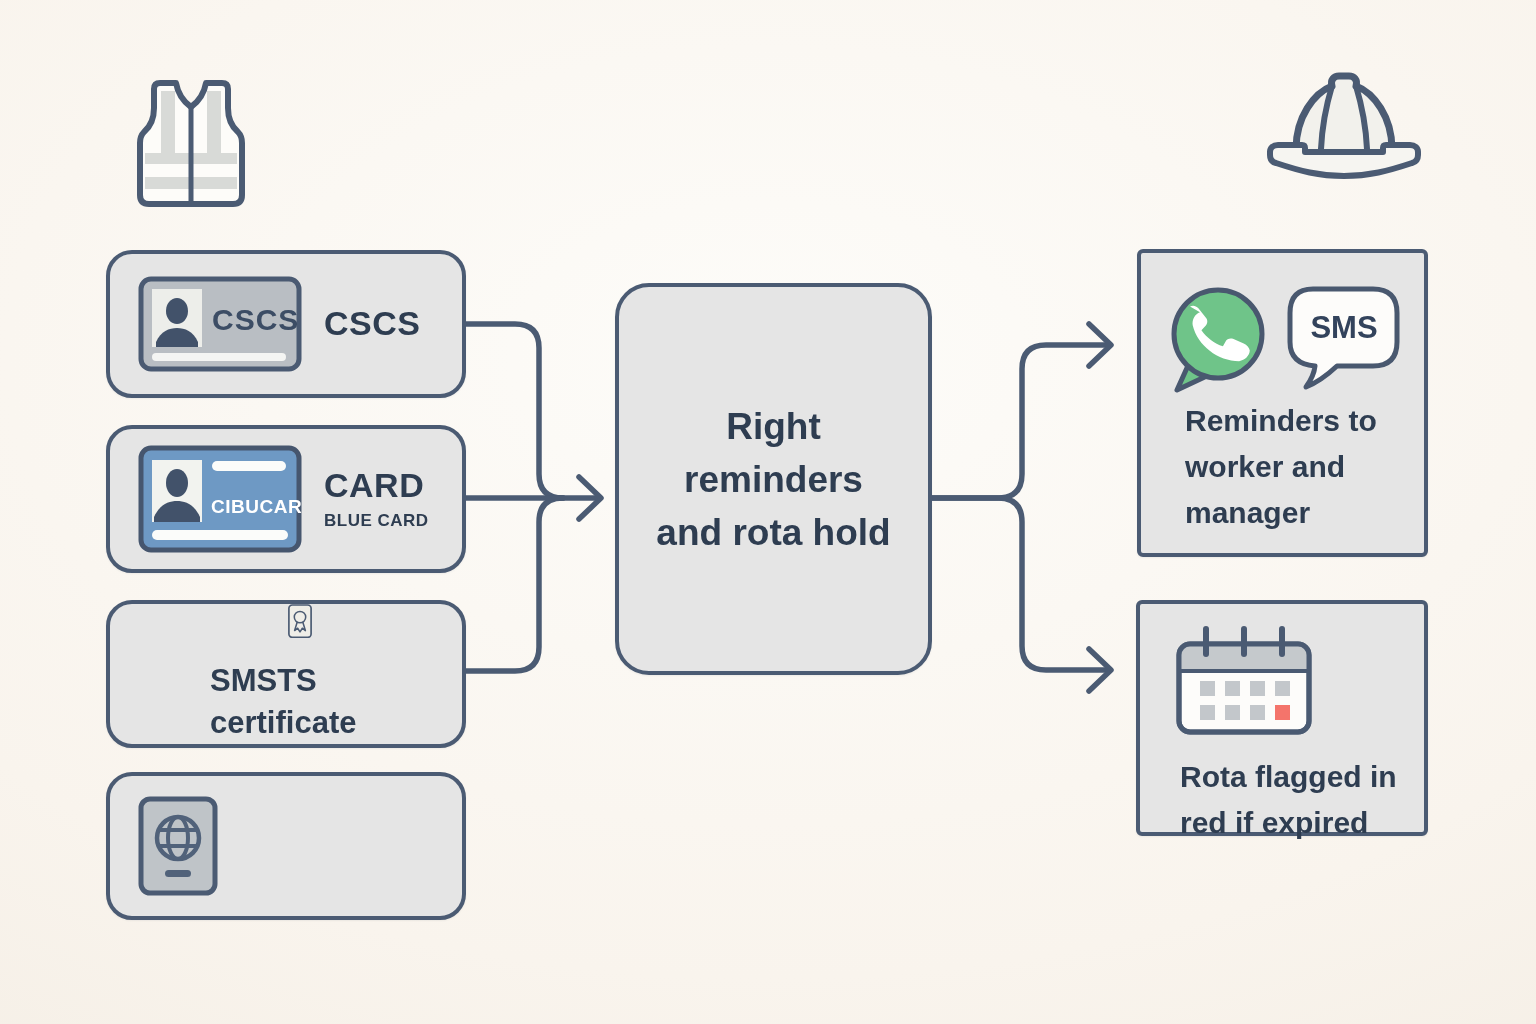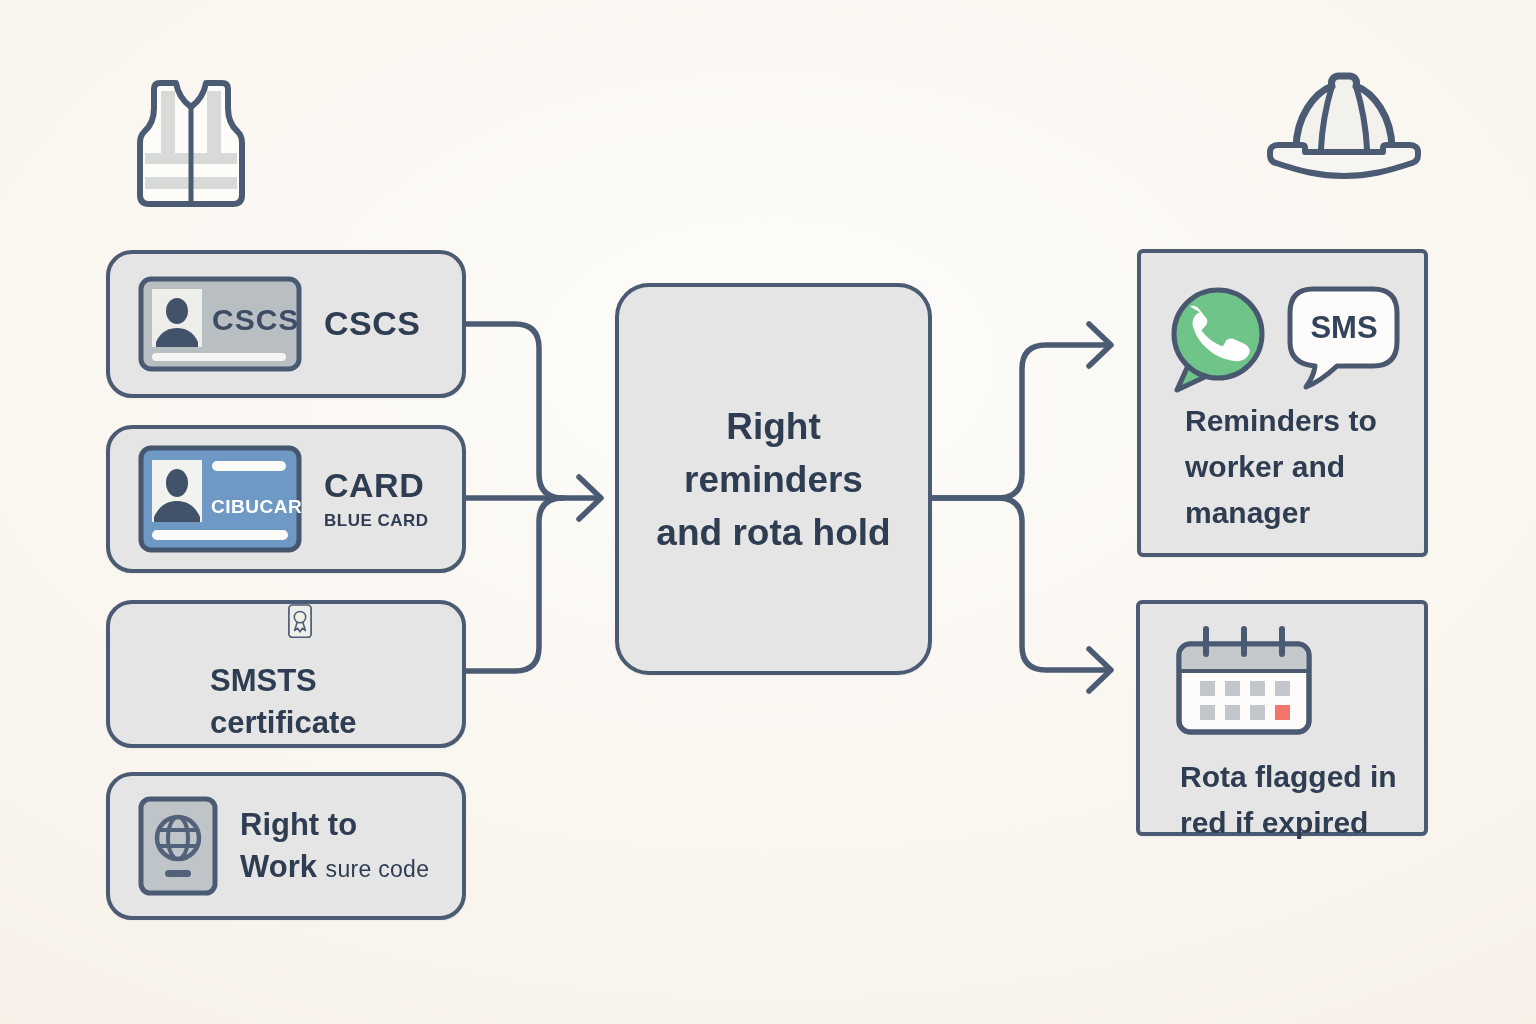--- a/index.html
+++ b/index.html
@@ -94,25 +94,20 @@
 
 <div class="box src" style="left:106px;top:772px;width:360px;height:148px;">
   <svg width="80" height="100" viewBox="0 0 80 100">
     <rect x="3" y="3" width="74" height="94" rx="9" fill="#bfc4c8" stroke="#4b5b73" stroke-width="5"></rect>
     <circle cx="40" cy="42" r="21" fill="none" stroke="#51627a" stroke-width="4.5"></circle>
     <ellipse cx="40" cy="42" rx="10" ry="21" fill="none" stroke="#51627a" stroke-width="4"></ellipse>
     <line x1="21" y1="34" x2="59" y2="34" stroke="#51627a" stroke-width="4"></line>
     <line x1="21" y1="50" x2="59" y2="50" stroke="#51627a" stroke-width="4"></line>
     <rect x="27" y="74" width="26" height="7" rx="3.5" fill="#51627a"></rect>
   </svg>
-  <div class="src-label-med">
-    <span>Right to</span><br>
-    <span>Work</span>
-    <span class="suffix">sure code</span>
-  </div>
 </div>
 
 <div class="box proc" style="left:615px;top:283px;width:317px;height:392px;">
   <div class="proc-label">Right reminders and rota hold</div>
 </div>
 
 <div class="box out" style="left:1137px;top:249px;width:291px;height:308px;">
   <svg class="icon" style="left:24px;top:30px;" width="104" height="112" viewBox="0 0 104 112">
     <path d="M26 76 L12 107 L44 92 Z" fill="#6fc489" stroke="#49586f" stroke-width="5" stroke-linejoin="round"></path>
     <circle cx="53" cy="51" r="44" fill="#6fc489" stroke="#49586f" stroke-width="5"></circle>

